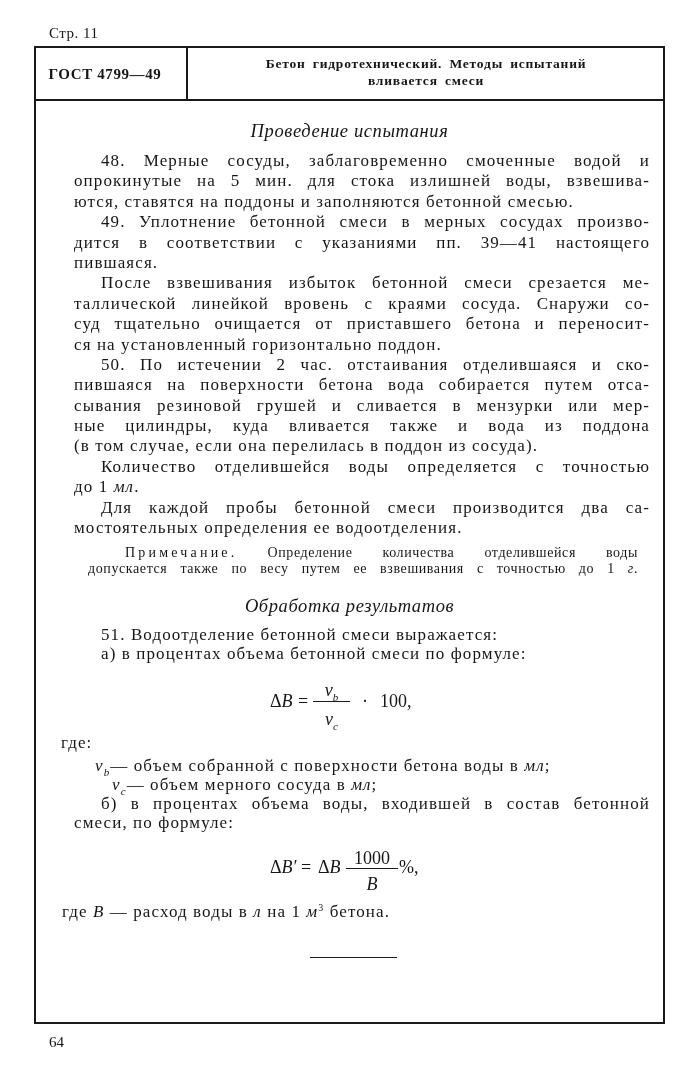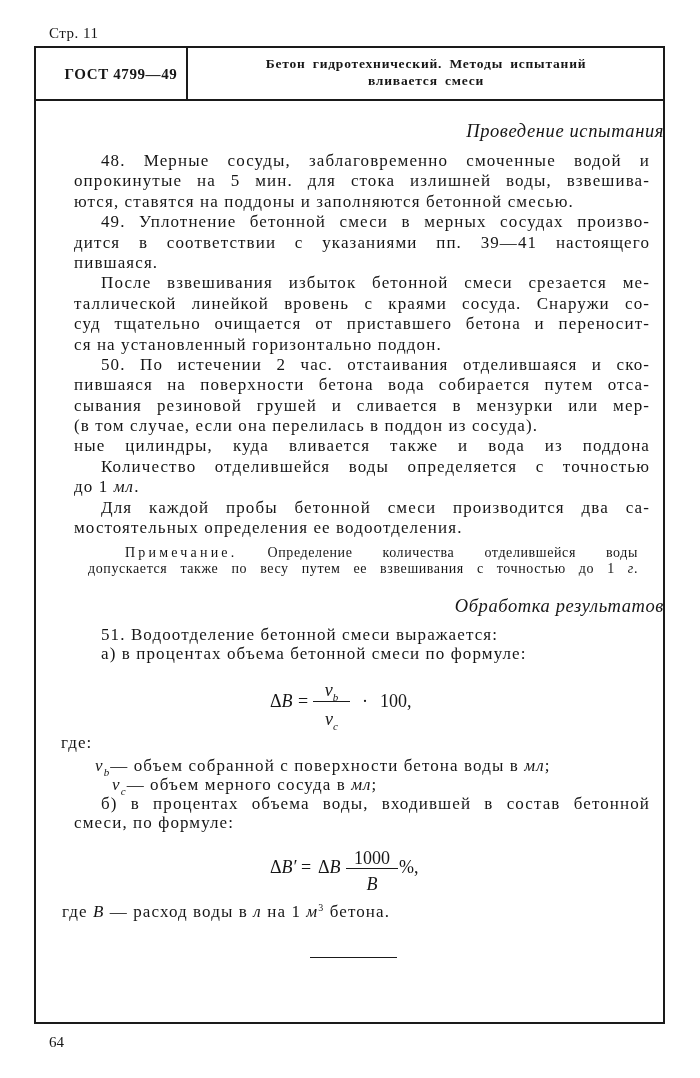--- a/index.html
+++ b/index.html
@@ -8,25 +8,25 @@
     background: #ffffff; color: #161616;
     font-family: "Liberation Serif", "DejaVu Serif", serif;
   }
   .abs { position: absolute; }
   .rule { position: absolute; background: #1a1a1a; }
 
   .running-head { left: 49px; top: 24px; font-size: 15px; line-height: 18px; letter-spacing: 0.5px; }
   .page-number  { left: 49px; top: 1033px; font-size: 15px; line-height: 18px; }
 
   .std-code { left: 35px; top: 65px; width: 140px; text-align: center; font-weight: bold;
-              font-size: 15px; line-height: 18px; letter-spacing: 0.6px; padding-left: 16px; }
+              font-size: 15px; line-height: 18px; letter-spacing: 0.6px; }
   .title { left: 188px; top: 55px; width: 476px; text-align: center; font-weight: bold;
            font-size: 13.5px; line-height: 17px; letter-spacing: 0.8px; word-spacing: 3px; }
 
-  .heading { left: 35px; width: 629px; text-align: right; font-style: italic;
+  .heading { left: 35px; width: 629px; text-align: center; font-style: italic;
              font-size: 18.5px; line-height: 20px; letter-spacing: 0.6px; }
 
   .body-block { left: 62px; width: 576px; font-size: 17px; letter-spacing: 1.1px; margin-left: 12px; }
   .body-block .ln { white-space: nowrap; height: 20.4px; line-height: 20.4px; }
   .sec2 .ln { height: 19px; line-height: 19px; }
   .ind { padding-left: 27px; }
   .j { text-align: justify; text-align-last: justify; }
 
   .note { left: 88px; top: 545px; width: 550px; font-size: 14px; letter-spacing: 0.6px; }
   .note .ln { white-space: nowrap; height: 16px; line-height: 16px; }
@@ -77,22 +77,22 @@
     <div>
       <div class="ln ind j">После взвешивания избыток бетонной смеси срезается ме-</div>
       <div class="ln j">таллической линейкой вровень с краями сосуда. Снаружи со-</div>
       <div class="ln j">суд тщательно очищается от приставшего бетона и переносит-</div>
       <div class="ln">ся на установленный горизонтально поддон.</div>
     </div>
     <div>
       <div class="ln ind j">50. По истечении 2 час. отстаивания отделившаяся и ско-</div>
       <div class="ln j">пившаяся на поверхности бетона вода собирается путем отса-</div>
       <div class="ln j">сывания резиновой грушей и сливается в мензурки или мер-</div>
+      <div class="ln j">ные цилиндры, куда вливается также и вода из поддона</div>
       <div class="ln">(в том случае, если она перелилась в поддон из сосуда).</div>
-      <div class="ln j">ные цилиндры, куда вливается также и вода из поддона</div>
     </div>
     <div>
       <div class="ln ind j">Количество отделившейся воды определяется с точностью</div>
       <div class="ln"><span>до 1 </span><span class="it">мл</span><span>.</span></div>
     </div>
     <div>
       <div class="ln ind j">Для каждой пробы бетонной смеси производится два са-</div>
       <div class="ln">мостоятельных определения ее водоотделения.</div>
     </div>
   </div>

